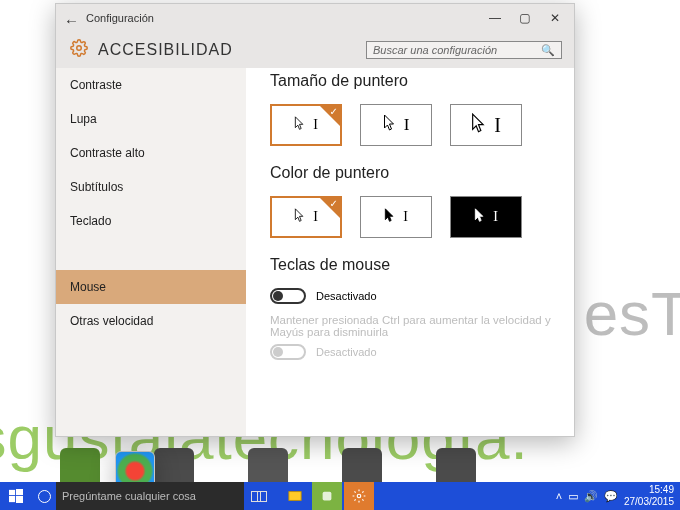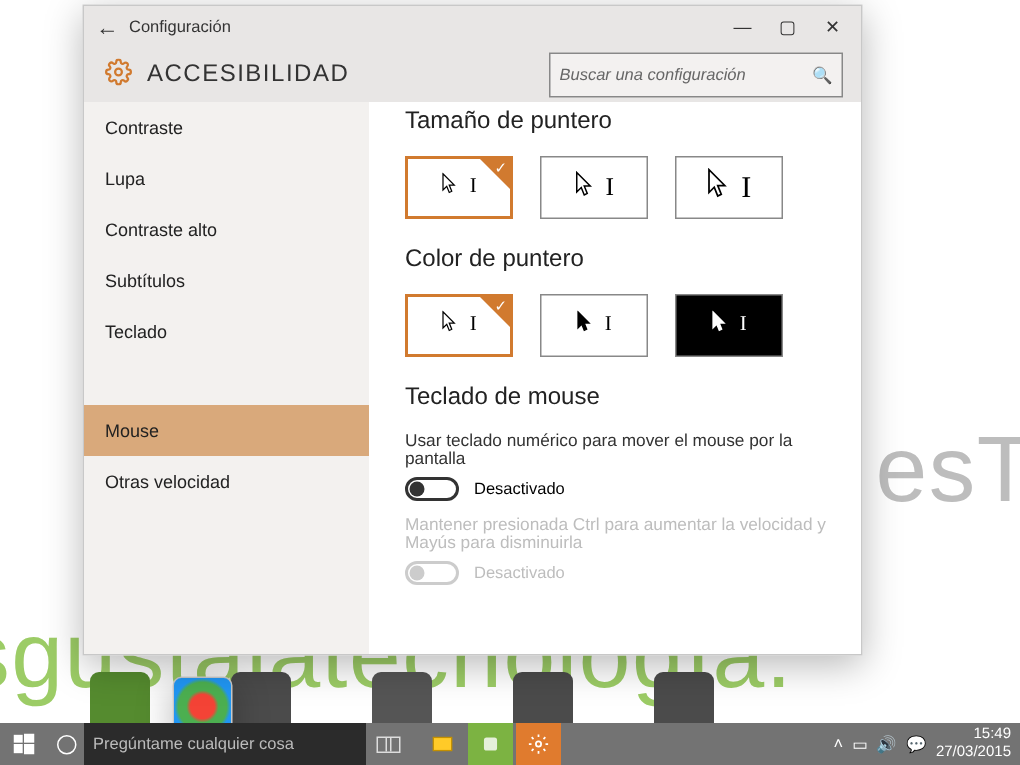--- a/index.html
+++ b/index.html
@@ -5,21 +5,21 @@
   * { box-sizing: border-box; margin: 0; padding: 0; font-family: "Segoe UI", Arial, sans-serif; }
   body { width: 680px; height: 510px; overflow: hidden; background: #f0f0f0; position: relative; }
 
   
   .bg { position: absolute; inset: 0; background: #fff; overflow: hidden; }
   .bg-text { position: absolute; color: #bdbdbd; font-size: 62px; font-weight: 500; letter-spacing: 1px; white-space: nowrap; }
   .bg-text.t2 { top: 278px; right: -10px; }
   .bg-text.t3 { top: 402px; left: -60px; color: #9ccc66; }
 
   
-  .taskbar { position: absolute; left: 0; right: 0; bottom: 0; height: 28px; background: #737373; display: flex; align-items: center; color: #fff; font-size: 11px; }
+  .taskbar { position: absolute; left: 0; right: 0; bottom: 0; height: 28px; background: #1d4ed8; display: flex; align-items: center; color: #fff; font-size: 11px; }
   .start { width: 32px; height: 28px; display: flex; align-items: center; justify-content: center; }
   .start svg { width: 14px; height: 14px; }
   .cortana-ring { width: 24px; display: flex; align-items: center; justify-content: center; }
   .cortana-ring span { width: 13px; height: 13px; border: 1.5px solid #fff; border-radius: 50%; display: block; }
   .search { flex: 0 0 188px; height: 28px; background: #2b2b2b; display: flex; align-items: center; padding-left: 6px; color: #bbb; }
   .taskview { width: 30px; display: flex; align-items: center; justify-content: center; }
   .taskview span { width: 16px; height: 11px; border: 1px solid #ddd; display: block; position: relative; }
   .taskview span::before, .taskview span::after { content: ""; position: absolute; top: 0; bottom: 0; width: 1px; background: #ddd; }
   .taskview span::before { left: 5px; } .taskview span::after { right: 5px; }
   .tray-icons { display: flex; gap: 2px; margin-left: 6px; }
@@ -42,21 +42,21 @@
   .titlebar { height: 28px; background: #e8e6e5; display: flex; align-items: center; padding: 0 4px 0 8px; color: #333; font-size: 11px; }
   .titlebar .back { width: 22px; font-size: 15px; }
   .titlebar .title { flex: 0 0 auto; }
   .titlebar .spacer { flex: 1; }
   .winbtn { width: 30px; height: 28px; display: flex; align-items: center; justify-content: center; color: #333; font-size: 12px; }
 
   .subhead { height: 36px; background: #e8e6e5; display: flex; align-items: center; padding: 0 12px 0 14px; gap: 10px; }
   .gear { color: #d17a2f; }
   .gear svg { width: 18px; height: 18px; }
   .cat { font-size: 16px; letter-spacing: 1px; color: #333; }
-  .searchbox { margin-left: auto; width: 196px; height: 30px; border: 1px solid #888; background: #f3f1f0; display: flex; align-items: center; padding: 0 6px; font-size: 11px; color: #666; font-style: italic; }
+  .searchbox { margin-left: auto; width: 196px; height: 18px; border: 1px solid #888; background: #f3f1f0; display: flex; align-items: center; padding: 0 6px; font-size: 11px; color: #666; font-style: italic; }
   .searchbox .mag { margin-left: auto; font-style: normal; color: #666; }
 
   .body { flex: 1; display: flex; overflow: hidden; }
   .side { width: 190px; background: #f3f1ef; }
   .side-item { height: 34px; display: flex; align-items: center; padding-left: 14px; font-size: 12px; color: #222; cursor: default; }
   .side-item.selected { background: #d9a97b; margin-top: 32px; }
 
   .content { flex: 1; padding: 0 20px 8px 24px; overflow: hidden; }
   .h { font-size: 16px; font-weight: 400; margin: 4px 0 14px; color: #222; }
   .h.tight { margin-top: 18px; }
@@ -192,22 +192,21 @@
           <span class="ibeam sm">I</span>
         </div>
         <div class="optbox dark">
           <span class="cur sm"><svg viewBox="0 0 12 18">
                 <path d="M1 1 L1 14 L4 11 L6 16 L8 15 L6 10 L10 10 Z" fill="#fff" stroke="#fff" stroke-width="1"></path>
               </svg></span>
           <span class="ibeam sm" style="color:#fff">I</span>
         </div>
       </div>
 
-      <div class="h tight">Teclado de mouse</div>
-      <div class="desc">Usar teclado numérico para mover el mouse por la pantalla</div>
+      <div class="h tight">Teclas de mouse</div>
       <div class="toggle-row">
         <div class="toggle">
             <div class="knob"></div>
           </div>
         <span class="toggle-label">Desactivado</span>
       </div>
 
       <div class="desc disabled">Mantener presionada Ctrl para aumentar la velocidad y Mayús para disminuirla</div>
       <div class="toggle-row">
         <div class="toggle disabled">

